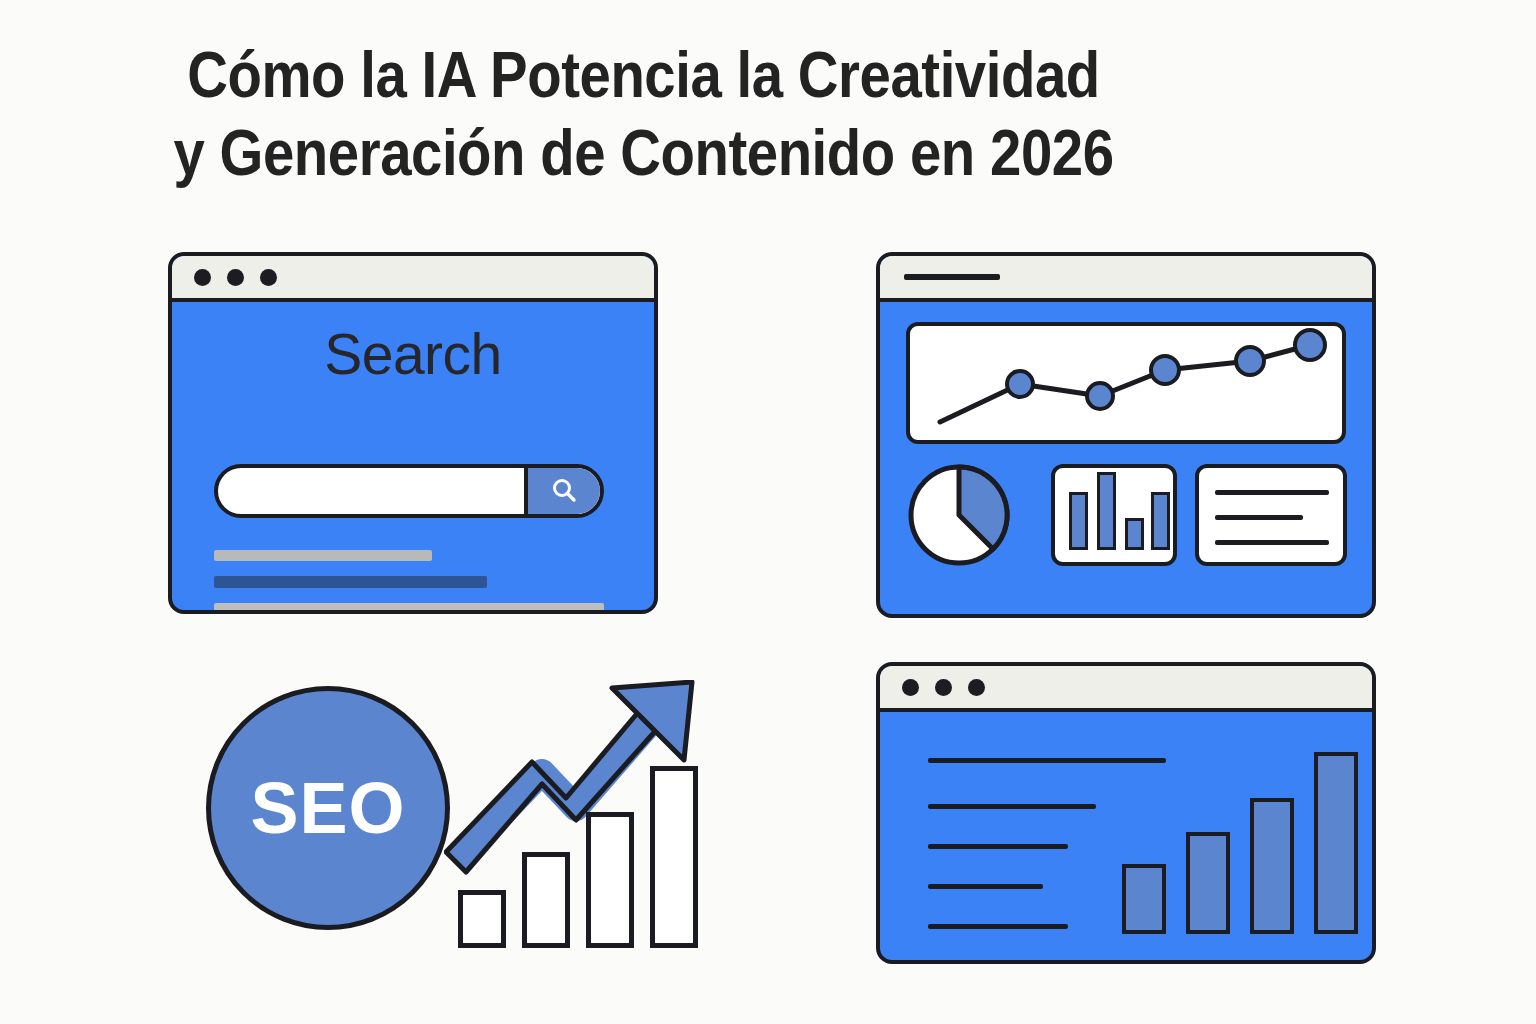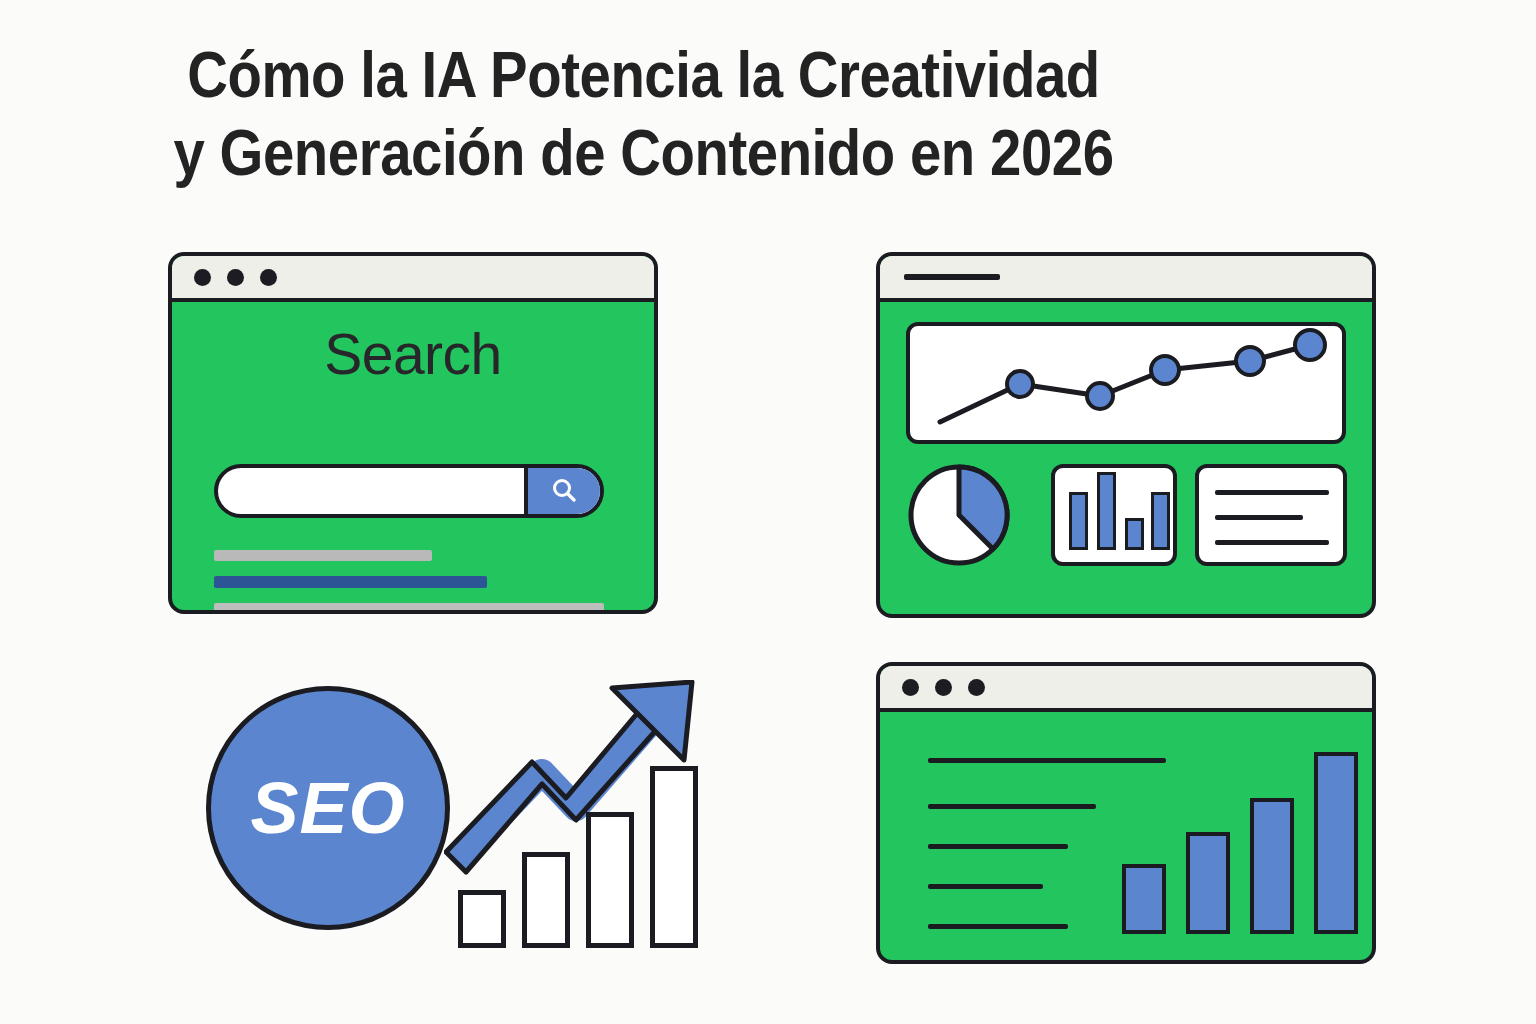--- a/index.html
+++ b/index.html
@@ -35,21 +35,21 @@
     letter-spacing: -0.5px;
     color: #232323;
     transform: scaleX(0.88);
     transform-origin: center;
     white-space: nowrap;
   }
 
   
   .window {
     position: absolute;
-    background: #22c55e;
+    background: #3b82f6;
     border: 4px solid #1b1b22;
     border-radius: 16px;
     box-sizing: border-box;
     overflow: hidden;
   }
   .titlebar {
     position: relative;
     height: 46px;
     background: #efefea;
     border-bottom: 4px solid #1b1b22;
@@ -163,21 +163,20 @@
     display: flex;
     align-items: center;
     justify-content: center;
   }
   .seo-text {
     color: #ffffff;
     font-weight: bold;
     font-size: 72px;
     letter-spacing: 1px;
     line-height: 72px;
-    font-style: italic;
   }
   .growth-bar {
     position: absolute;
     background: #ffffff;
     border: 5px solid #1b1b22;
     box-sizing: border-box;
     bottom: 20px;
   }
 
   

